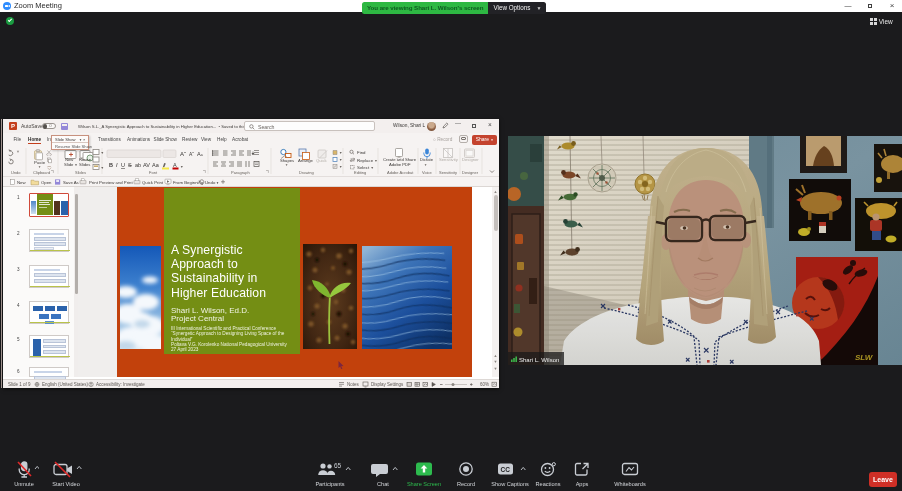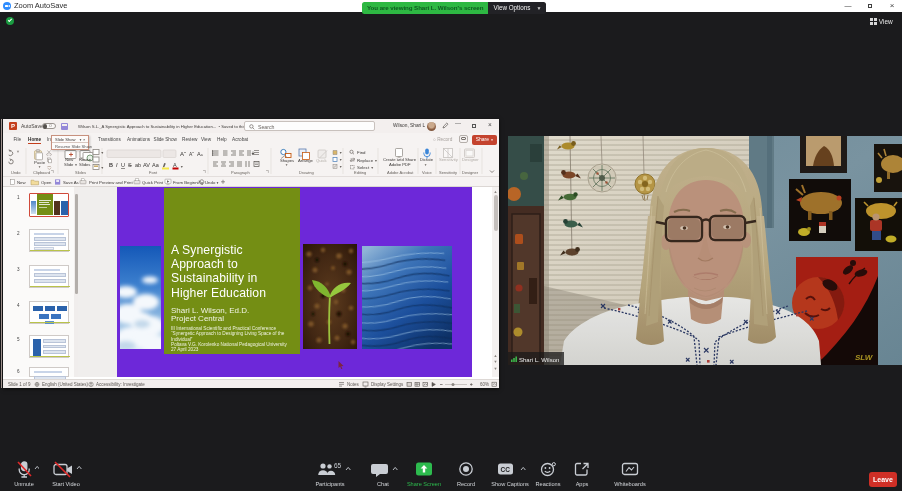--- a/index.html
+++ b/index.html
@@ -35,21 +35,21 @@
   .ppt { position:absolute; left:3px; top:119px; width:496px; height:269px; background:#f6f3f2; box-shadow:0 1px 4px rgba(0,0,0,0.6); font-family:"Liberation Sans", sans-serif; }
   .sliver { position:absolute; left:1px; top:119px; width:1px; height:269px; background:#b9aaa5; }
 
   
   .video { position:absolute; left:508px; top:136px; width:394px; height:229px; overflow:hidden; background:#7e98a6; }
 </style>
 </head>
 <body>
   <div class="titlebar">
     <div class="zlogo"></div>
-    <div class="ztitle">Zoom AutoSave</div>
+    <div class="ztitle">Zoom Meeting</div>
     <div class="wc" style="left:841px;">—</div>
     <div class="wc" style="left:863px;"><span style="display:inline-block;width:4.5px;height:4.5px;border:0.9px solid #404040;margin-top:3.5px;"></span></div>
     <div class="wc" style="left:885px; font-size:8px;">×</div>
   </div>
 
   <div class="banner">
     <div class="banner-g">You are viewing Shari  L. Wilson's screen</div>
     <div class="banner-d">View Options<span class="chev">▼</span></div>
   </div>
 
@@ -378,21 +378,21 @@
         <div class="abs" style="left:14px;top:182px;font-size:4.6px;color:#444;">6</div>
         <div class="abs" style="left:26px;top:180px;width:40px;height:10px;border:0.8px solid #cfcac7;background:#fff;">
           <div class="abs" style="left:4px;top:3px;width:28px;height:2px;background:#c8d4e8;"></div>
           <div class="abs" style="left:4px;top:8px;width:32px;height:3.5px;background:#dde4ef;border:0.5px solid #b9c4d8;"></div>
         </div>
         <div class="abs" style="left:71px;top:0;width:4px;height:190px;background:#f0edec;"></div>
         <div class="abs" style="left:72px;top:7px;width:2.5px;height:100px;background:#b3aeaa;border-radius:1.2px;"></div>
       </div>
 
       <div class="abs" style="left:75px;top:0;width:39px;height:190px;background:#f0eeed;"></div>
-      <div class="abs" style="left:114px;top:0;width:355px;height:190px;background:#6d28d9;">
+      <div class="abs" style="left:114px;top:0;width:355px;height:190px;background:#c2410c;">
 
         <div class="abs" style="left:47px;top:1px;width:135.5px;height:165.5px;background:#748e14;"></div>
 
         <svg class="abs" style="left:2.5px;top:59px;" width="41.5" height="103" viewBox="0 0 41.5 103">
           <defs>
             <linearGradient id="skyg" x1="0" y1="0" x2="0" y2="1">
               <stop offset="0" stop-color="#1458b8"></stop>
               <stop offset="0.4" stop-color="#3f82cf"></stop>
               <stop offset="0.75" stop-color="#9cc2e4"></stop>
               <stop offset="1" stop-color="#d8e8f4"></stop>

